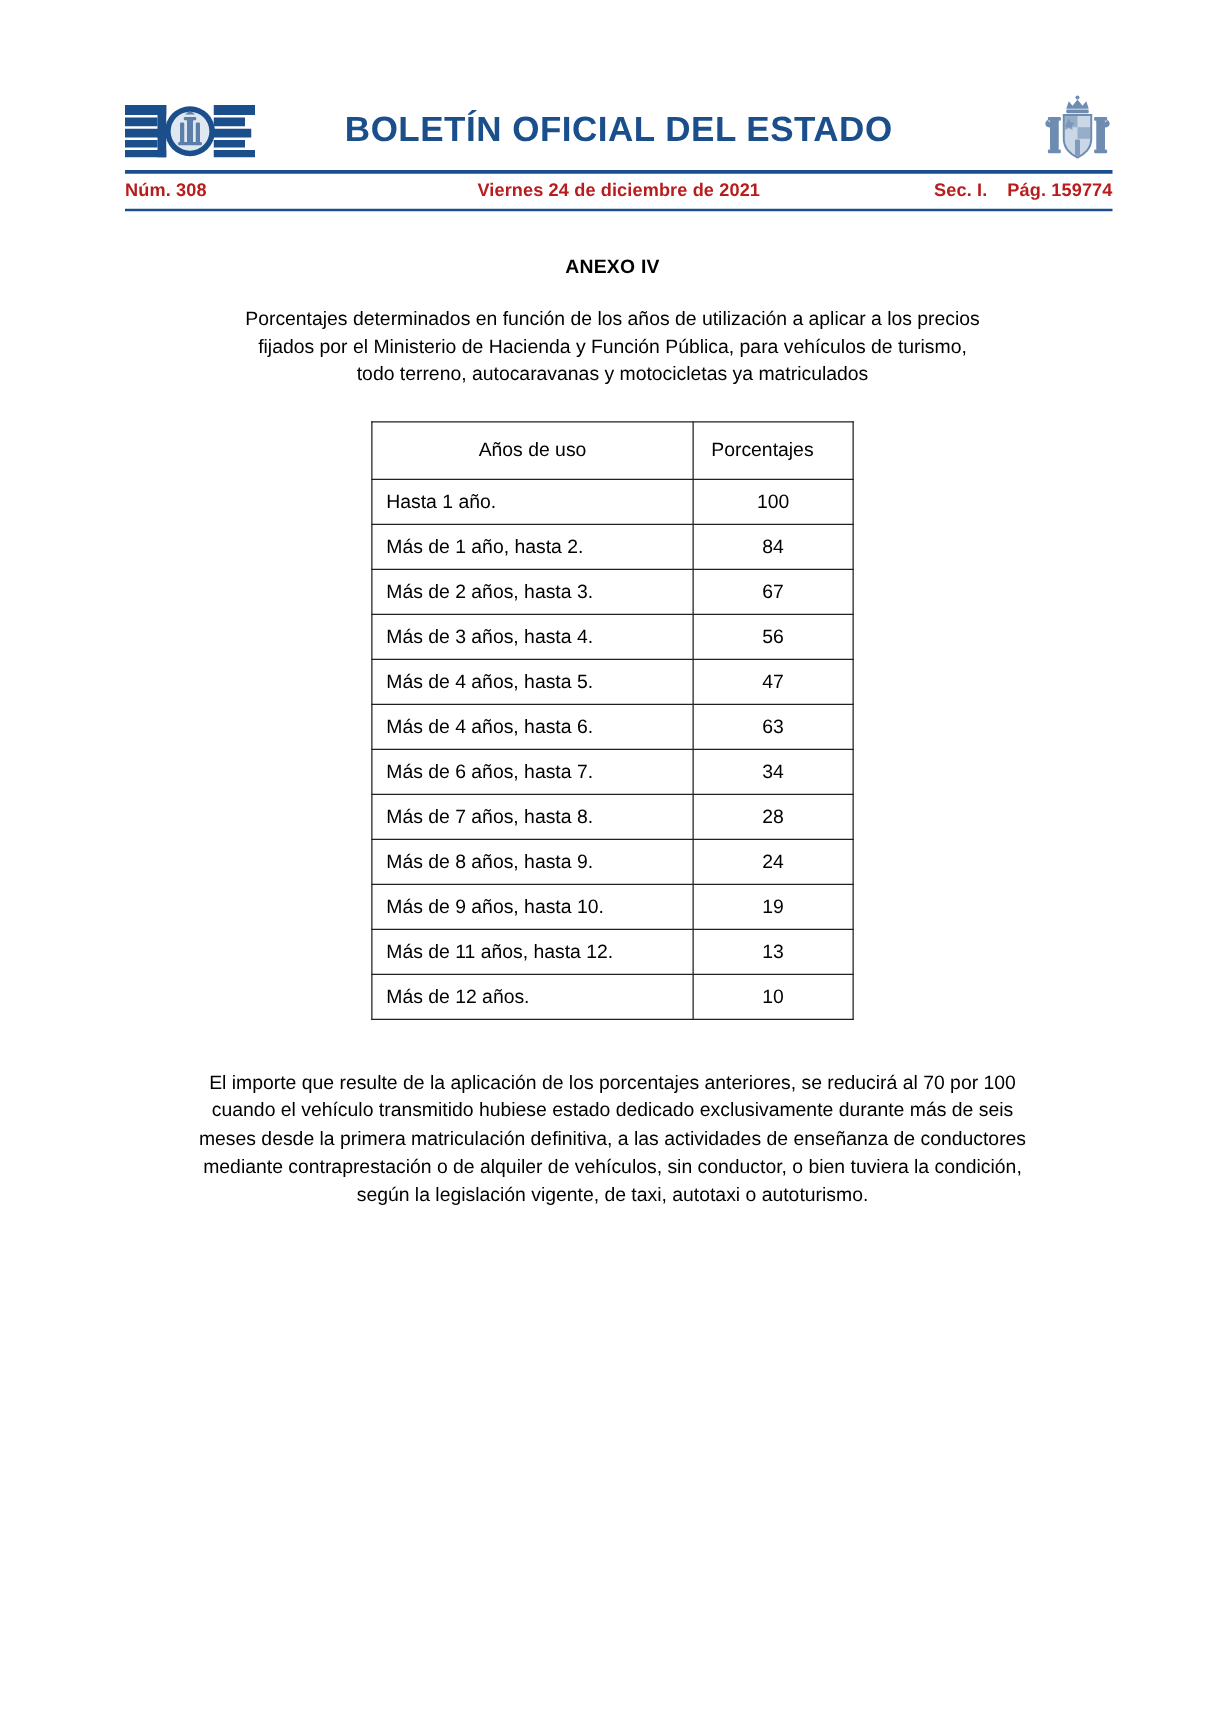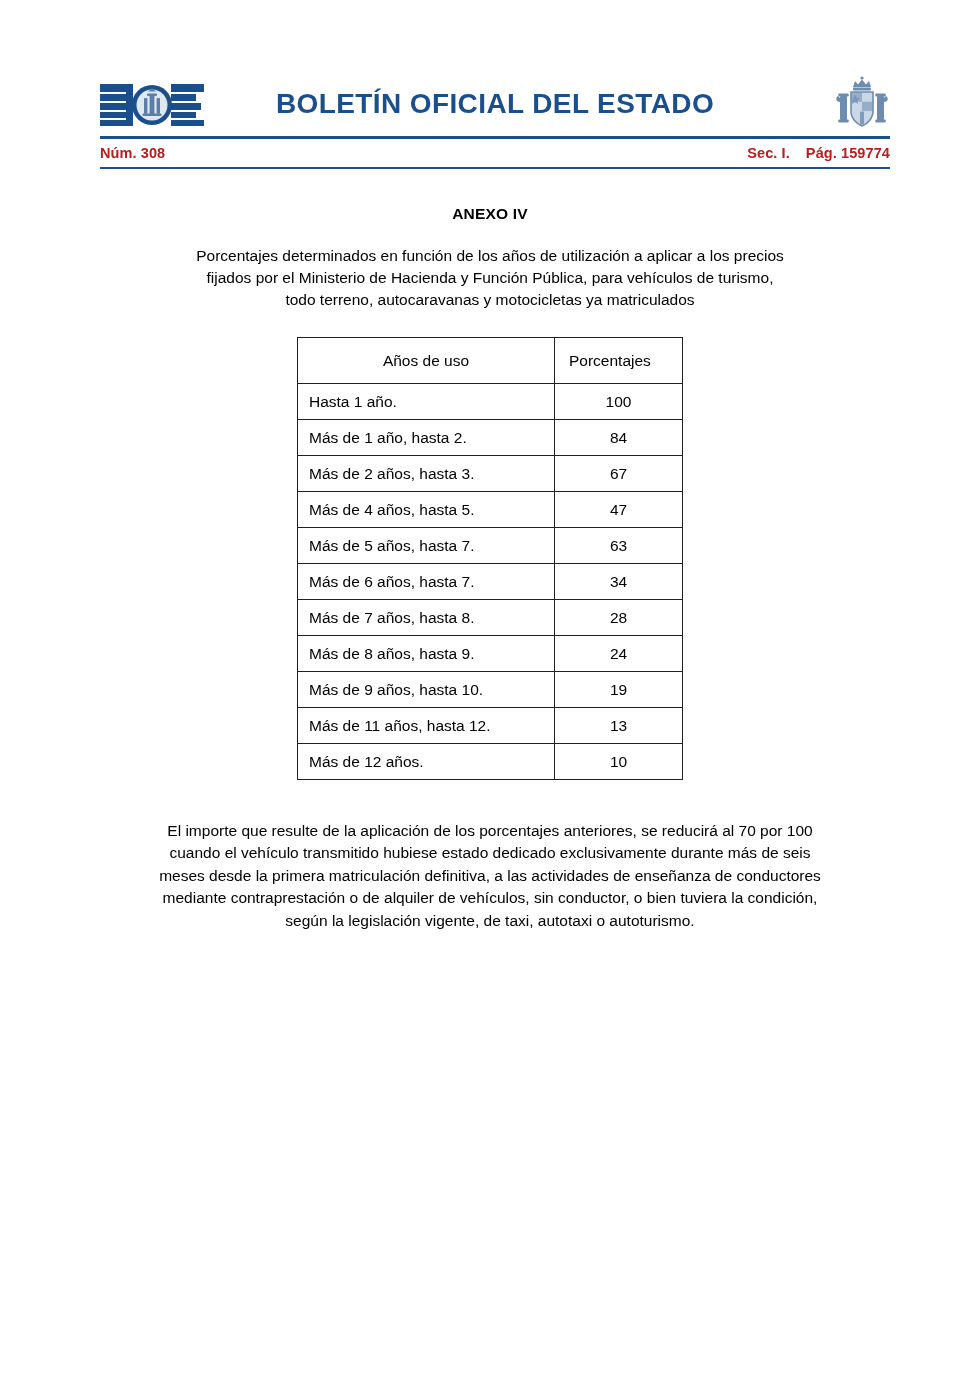--- a/index.html
+++ b/index.html
@@ -248,20 +248,21 @@
       </svg>
     </div>
 
   </div>
 
   <div class="rule-top"></div>
 
   <div class="meta-line">
     <div class="meta-line-inner">
       <span class="meta-num">Núm. 308</span>
+      <span class="meta-date">Viernes 24 de diciembre de 2021</span>
       <span class="meta-right">
         <span>Sec. I.</span>
         <span>Pág. 159774</span>
       </span>
     </div>
   </div>
 
   <div class="rule-bottom"></div>
 
 </div>
@@ -291,25 +292,29 @@
           </tr>
           <tr>
             <td class="t-label">Más de 1 año, hasta 2.</td>
             <td class="t-value">84</td>
           </tr>
           <tr>
             <td class="t-label">Más de 2 años, hasta 3.</td>
             <td class="t-value">67</td>
           </tr>
           <tr>
+            <td class="t-label">Más de 3 años, hasta 4.</td>
+            <td class="t-value">56</td>
+          </tr>
+          <tr>
             <td class="t-label">Más de 4 años, hasta 5.</td>
             <td class="t-value">47</td>
           </tr>
           <tr>
-            <td class="t-label">Más de 5 años, hasta 7.</td>
+            <td class="t-label">Más de 4 años, hasta 6.</td>
             <td class="t-value">63</td>
           </tr>
           <tr>
             <td class="t-label">Más de 6 años, hasta 7.</td>
             <td class="t-value">34</td>
           </tr>
           <tr>
             <td class="t-label">Más de 7 años, hasta 8.</td>
             <td class="t-value">28</td>
           </tr>

